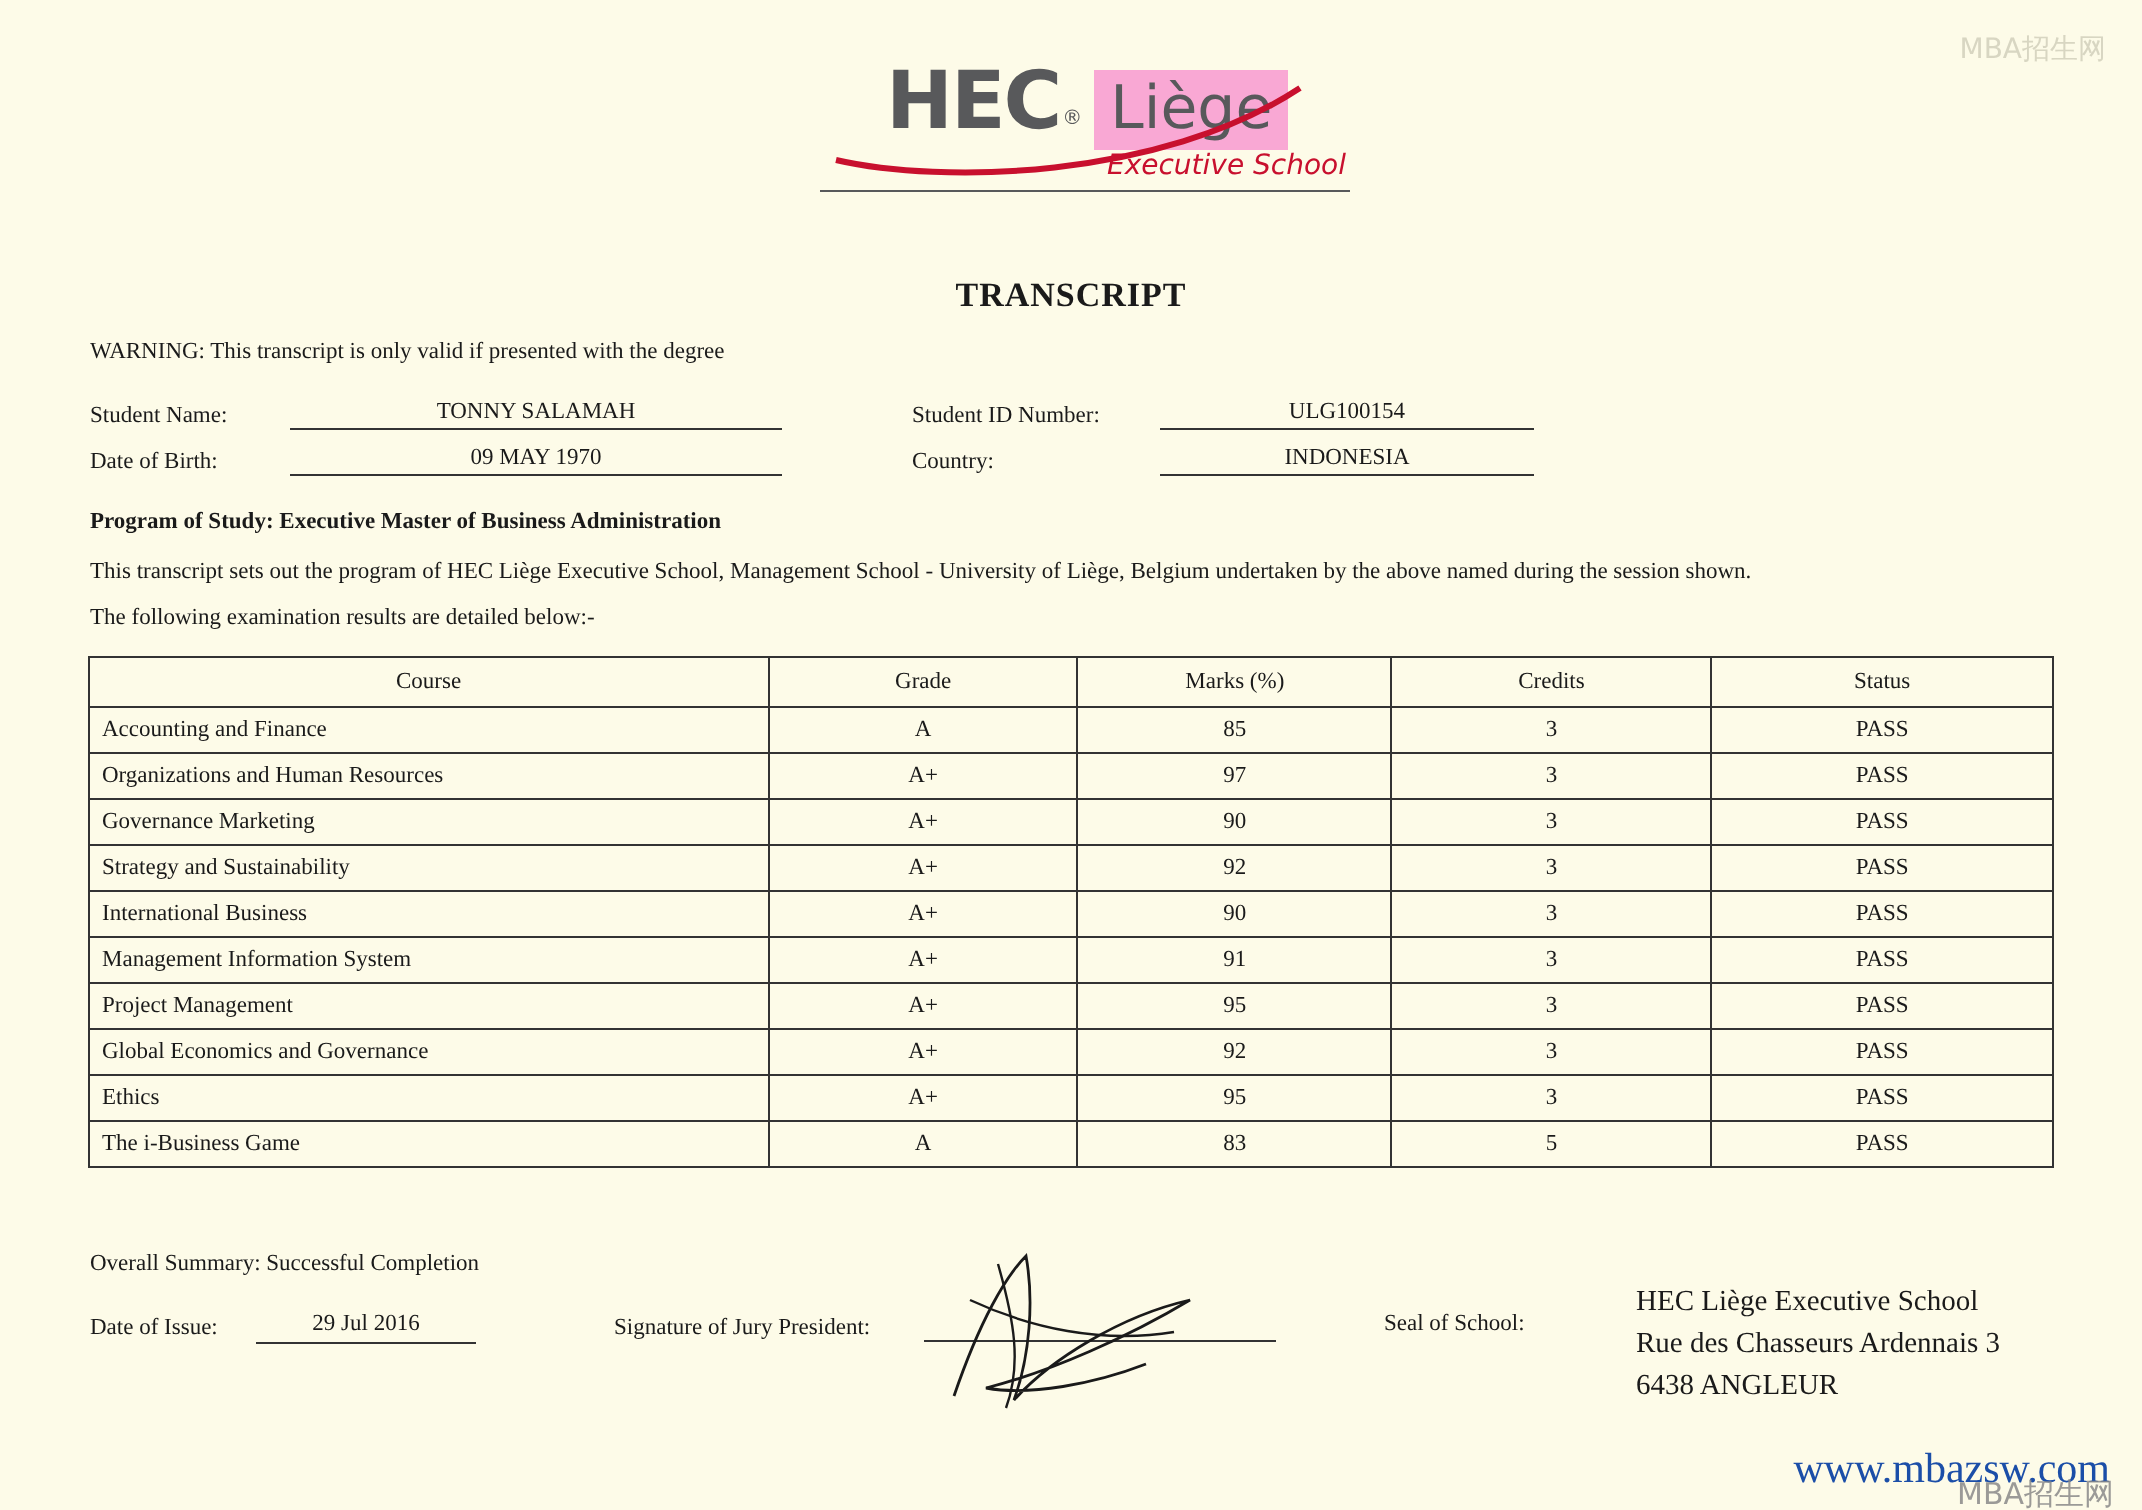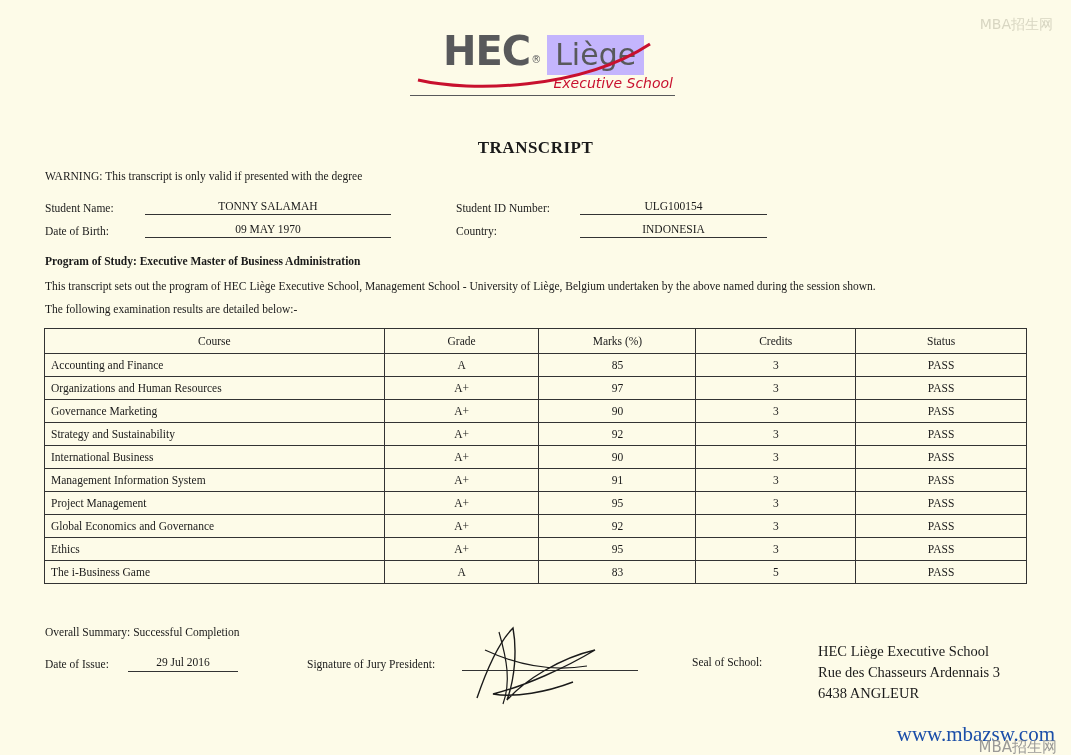--- a/index.html
+++ b/index.html
@@ -47,21 +47,21 @@
   }
   .logo-reg {
     font-family: "DejaVu Sans", sans-serif;
     font-size: 10px;
     color: #58595b;
     position: relative;
     top: -2px;
     margin-left: 1px;
   }
   .logo-liege-box {
-    background: #c4b5fd;
+    background: #f9a8d4;
     padding: 2px 8px 3px 8px;
     margin-left: 6px;
   }
   .logo-liege {
     font-family: "DejaVu Sans", sans-serif;
     font-size: 30px;
     color: #58595b;
   }
   .logo-swoosh {
     position: absolute;

